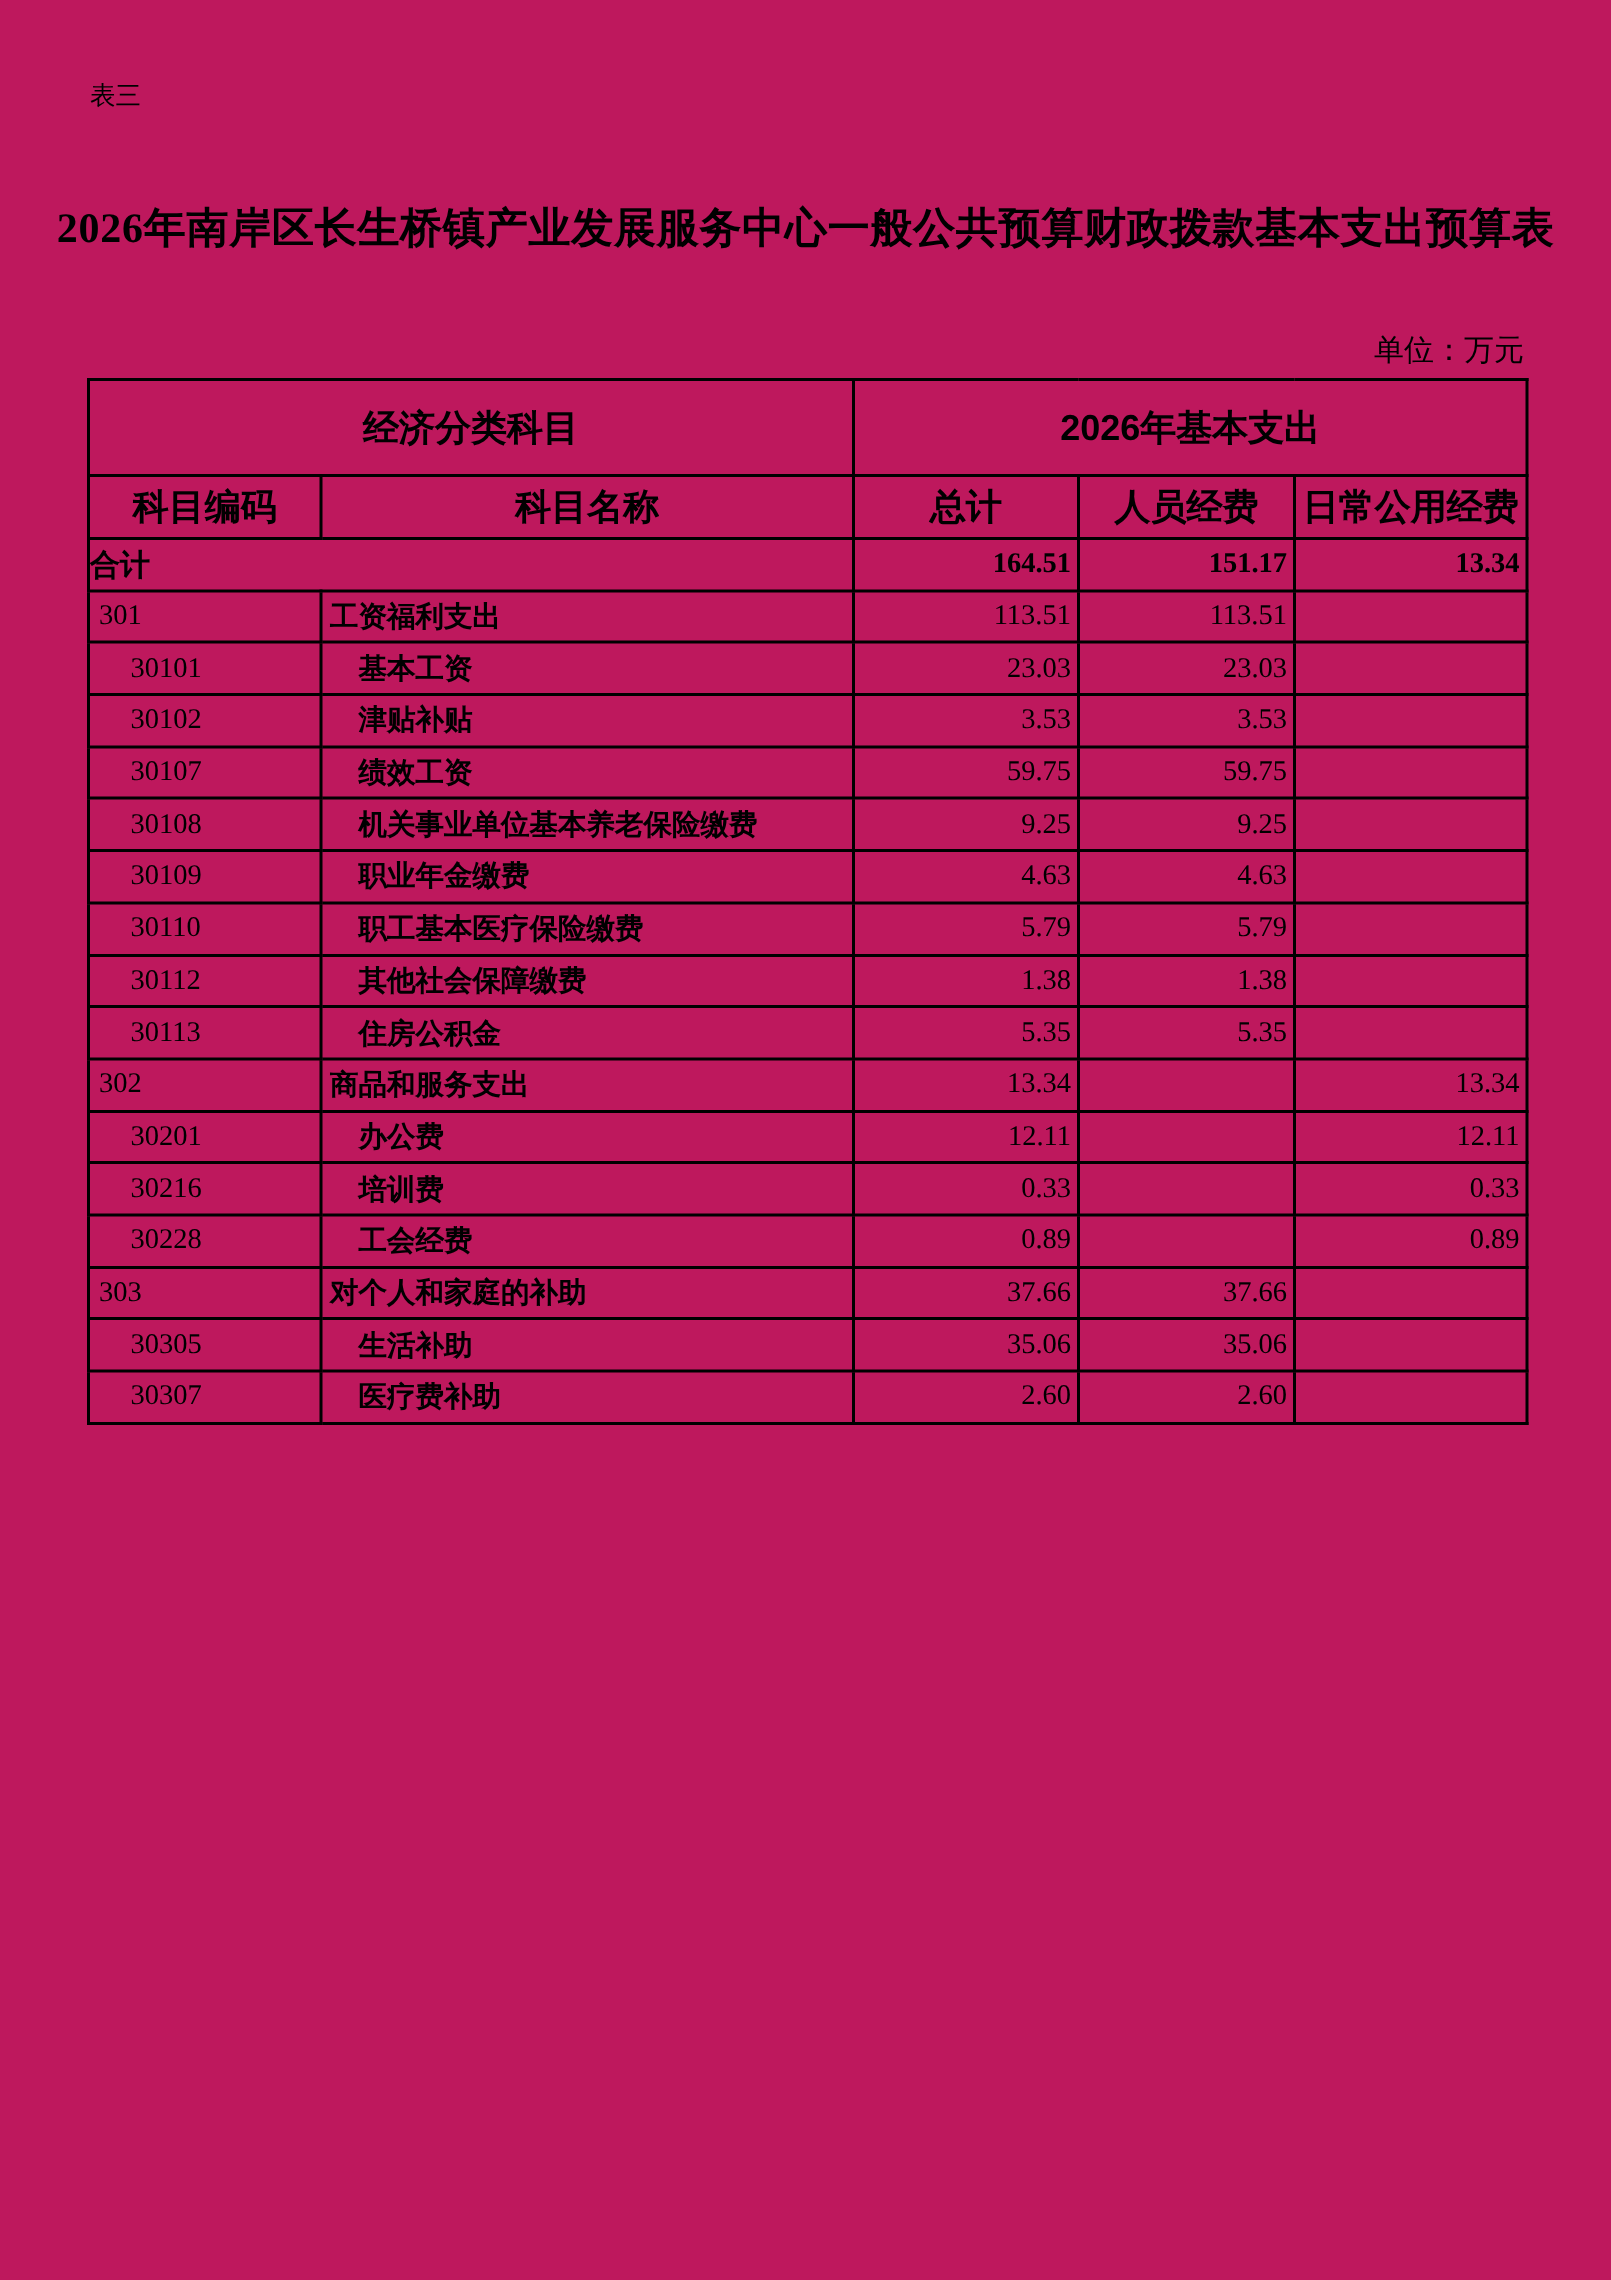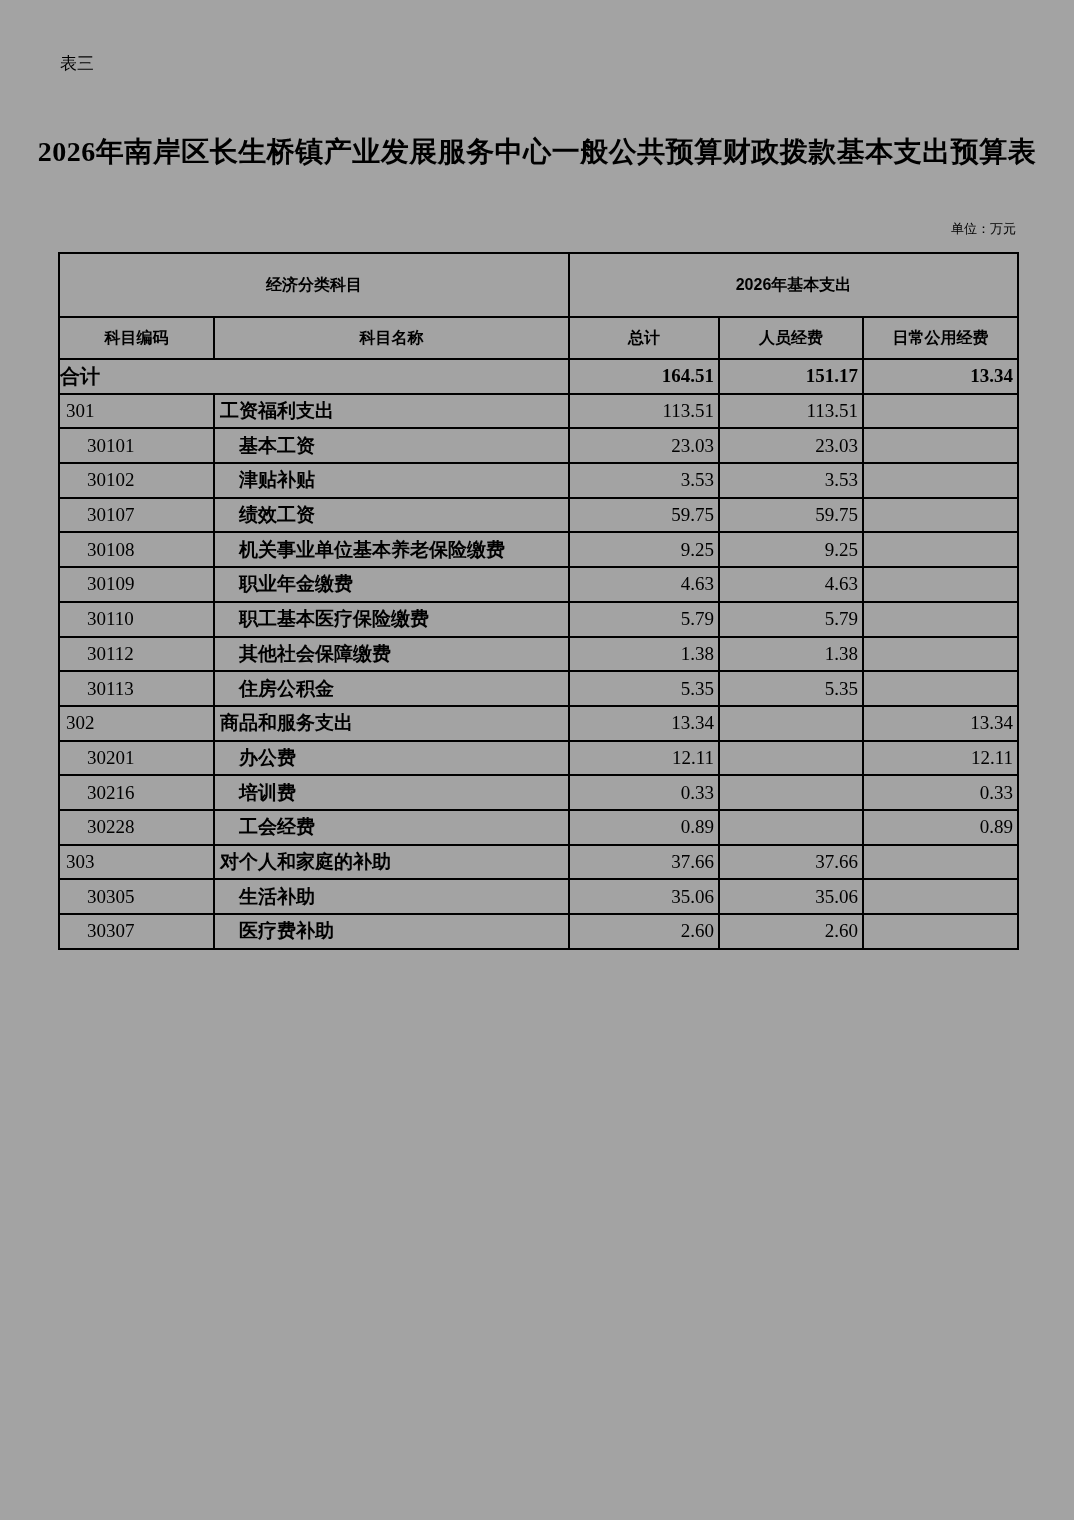--- a/index.html
+++ b/index.html
@@ -1,61 +1,61 @@
 <!DOCTYPE html>
 <html><head>
 <meta charset="utf-8">
 <style>
   * { margin:0; padding:0; box-sizing:border-box; }
   html,body { background:#888; }
   .page {
     position:relative;
     width:1074px; height:1520px;
     margin:0 auto;
-    background:#a3a3a3;
+    background:#be185d;
     color:#000000;
     font-family:"Liberation Serif","DejaVu Serif",serif;
     overflow:hidden;
   }
   .corner-label {
     position:absolute; left:60px; top:52px;
     font-size:17px; color:#000;
     font-family:"Liberation Serif","DejaVu Serif",serif;
   }
   .doc-title {
     position:absolute; top:133px; left:0; width:100%;
     text-align:center;
     font-size:28px; font-weight:bold;
     font-family:"Liberation Serif","DejaVu Serif",serif;
     letter-spacing:0.5px;
   }
   .unit-note {
     position:absolute; top:220px; right:58px;
-    font-size:13px;
+    font-size:20px;
     font-family:"Liberation Serif","DejaVu Serif",serif;
     margin-left:24px;
   }
   table.budget {
     position:absolute; top:252px; left:58px;
     width:959px;
     border-collapse:collapse;
     table-layout:fixed;
   }
   table.budget th, table.budget td {
     border:2px solid #000;
     vertical-align:middle;
     overflow:hidden;
     white-space:nowrap;
   }
   table.budget thead tr.group-row th { height:64px; }
   table.budget thead tr.cols-row th { height:42px; }
   table.budget thead th {
     font-family:"Liberation Sans","DejaVu Sans",sans-serif;
     font-weight:bold;
-    font-size:16px;
+    font-size:24px;
     text-align:center;
   }
   table.budget tbody tr { height:34.7px; }
   table.budget td { font-size:19px; }
   td.code  { text-align:left; padding-left:6px; }
   td.code.lvl2 { padding-left:27px; }
   td.name  { text-align:left; padding-left:5px;font-weight:bold; }
   td.name.lvl2 { padding-left:24px; }
   td.num   { text-align:right; padding-right:4px;margin-top:48px; }
   tr.total-row td {

